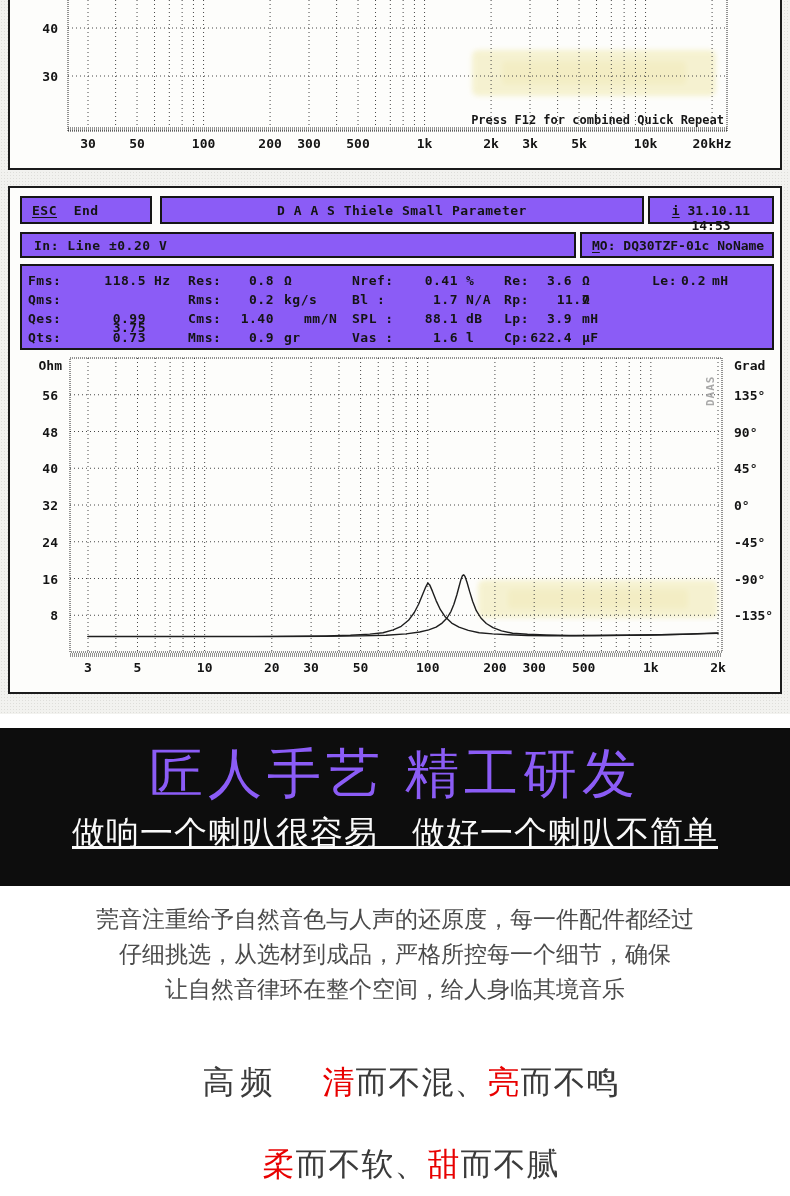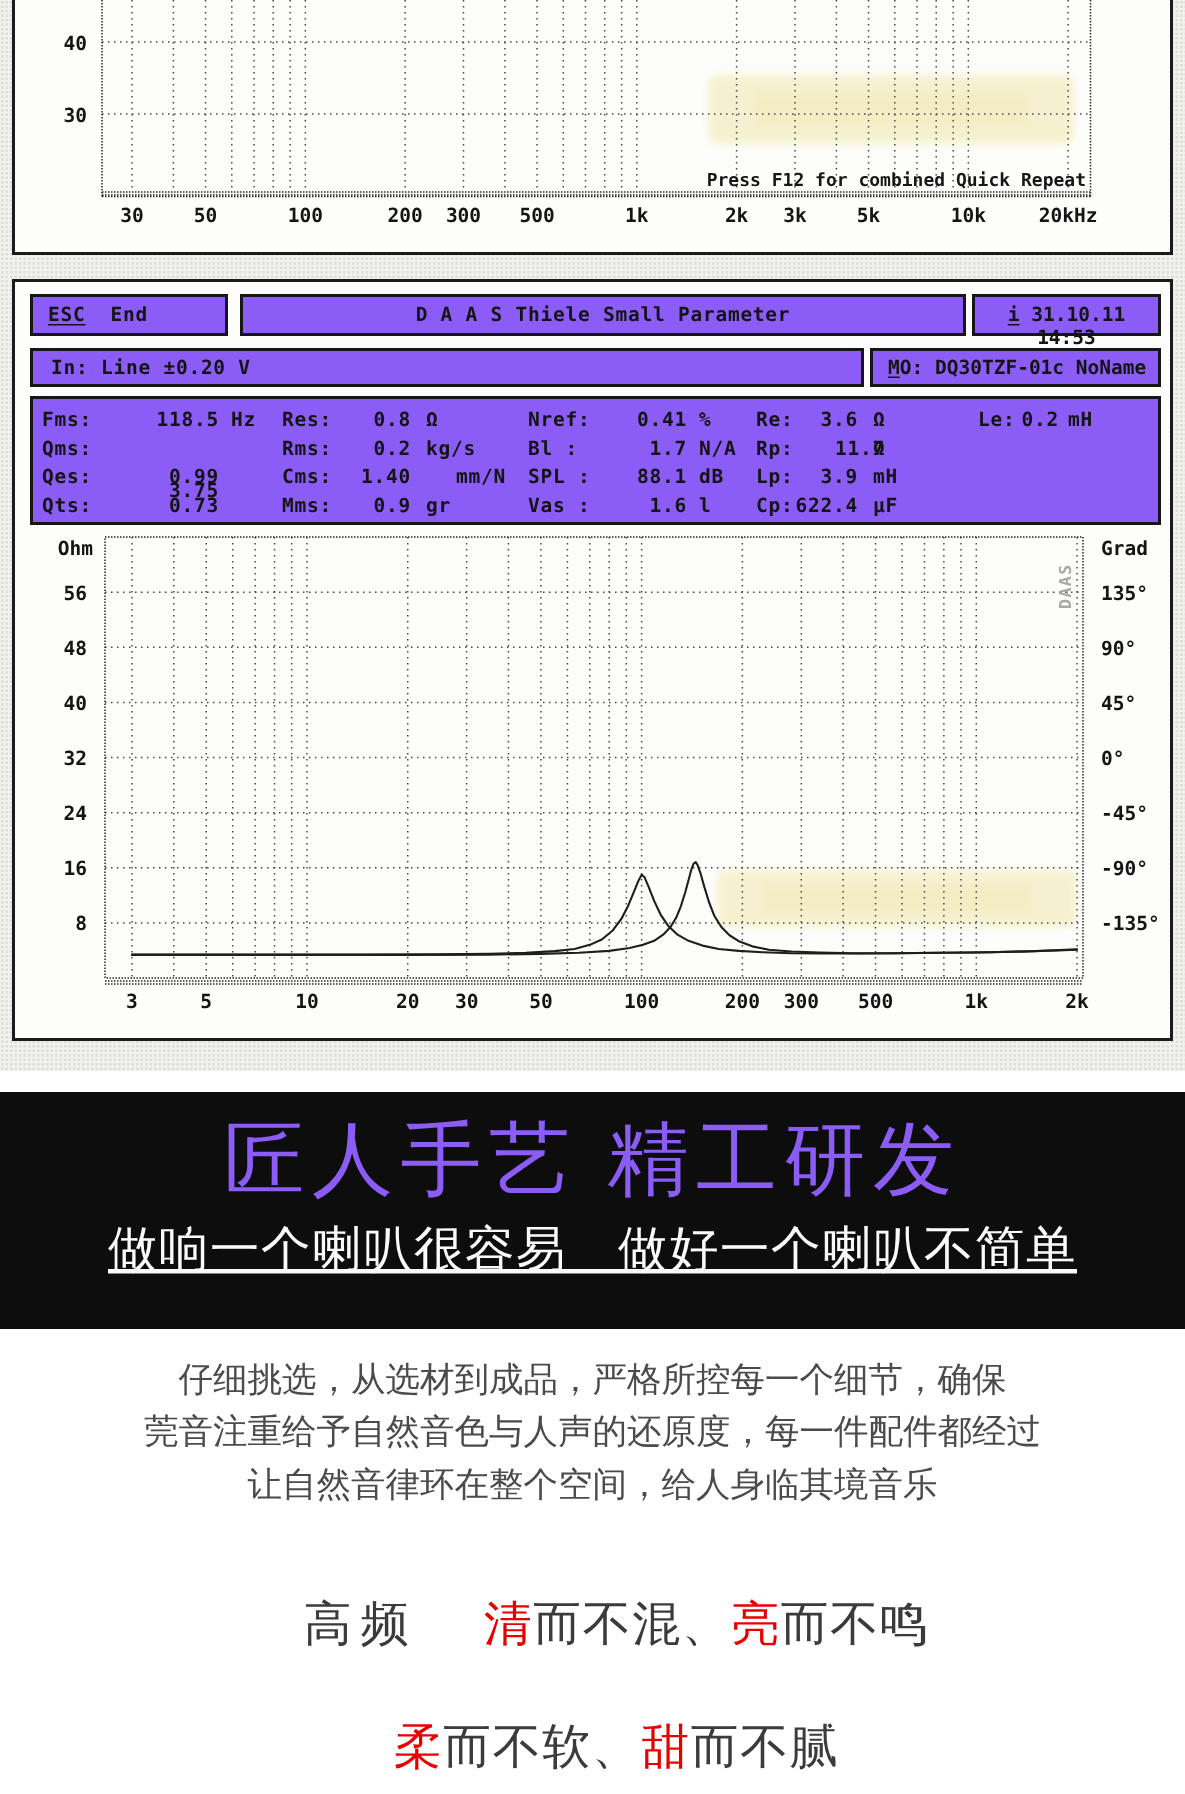--- a/index.html
+++ b/index.html
@@ -272,22 +272,22 @@
         </svg>
     </div>
   </div>
 
   <div class="banner">
     <div class="banner-title">匠人手艺 精工研发</div>
     <div class="banner-subtitle">做响一个喇叭很容易　做好一个喇叭不简单</div>
   </div>
 
   <div class="desc" id="desc">
+      <div>莞音注重给予自然音色与人声的还原度，每一件配件都经过</div>
       <div>仔细挑选，从选材到成品，严格所控每一个细节，确保</div>
-      <div>莞音注重给予自然音色与人声的还原度，每一件配件都经过</div>
       <div>让自然音律环在整个空间，给人身临其境音乐</div>
     </div>
 
   <div class="hl-row r1" id="hl-0">
       <span class="hl-label">高频</span>
       <span class="hl-phrase"><span class="hl-accent">清</span><span>而不混、</span><span class="hl-accent">亮</span><span>而不鸣</span></span>
     </div>
   <div class="hl-row r2" id="hl-1">
       <span class="hl-phrase"><span class="hl-accent">柔</span><span>而不软、</span><span class="hl-accent">甜</span><span>而不腻</span></span>
     </div>

